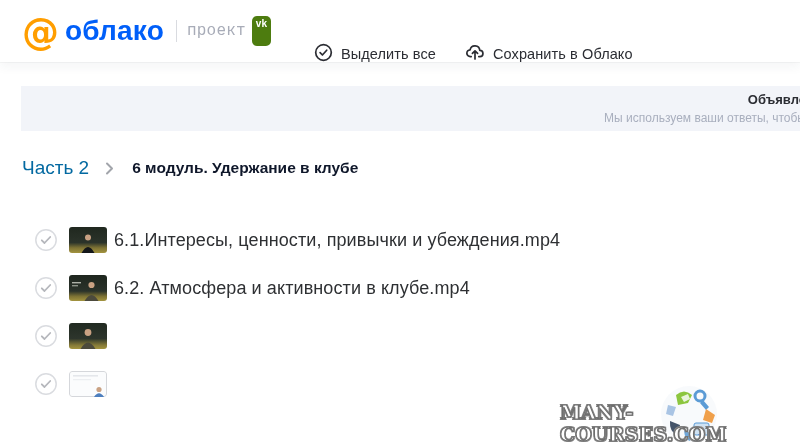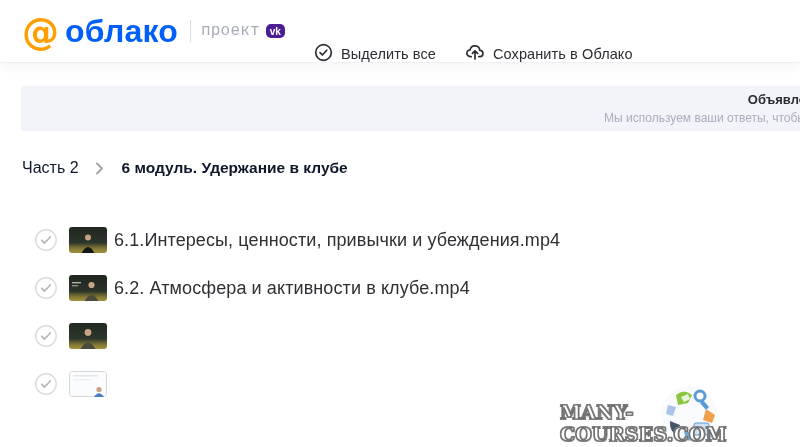--- a/index.html
+++ b/index.html
@@ -8,40 +8,40 @@
     position:relative; overflow:hidden; background:#ffffff;
     font-family:"Liberation Sans", sans-serif; color:#2b2d33;
   }
 
   
   .header { position:absolute; left:0; top:0; width:800px; height:62px; background:#fff;
             box-shadow:0 1px 0 rgba(0,0,0,0.03), 0 5px 10px rgba(40,50,80,0.05); z-index:5; }
   .logo { position:absolute; left:22px; top:0; height:62px; display:flex; align-items:center; cursor:pointer; }
   .at-sym { font-size:37px; font-weight:700; color:#ff9e00; line-height:1; margin-right:6px;
             font-family:"DejaVu Sans", sans-serif; }
-  .brand { font-size:32px; font-weight:700; color:#005ff9; letter-spacing:0.2px; }
+  .brand { font-size:28px; font-weight:700; color:#005ff9; letter-spacing:0.2px; }
   .logo-div { width:1px; height:22px; background:#d9dbe0; margin:0 10px 0 12px; }
   .project { font-size:16px; color:#a8acb8; font-weight:500; letter-spacing:0.2px;font-family:Liberation Mono, monospace; }
-  .vk-badge { display:inline-block; margin-left:6px; background:#4c1d95; color:#fff;
-              border-radius:5px; font-size:10px; font-weight:700; padding:2px 4px 1px; vertical-align:2px; }
+  .vk-badge { display:inline-block; margin-left:6px; background:#4d7c0f; color:#fff;
+              border-radius:5px; font-size:10px; font-weight:700; padding:2px 4px 17px; vertical-align:2px; }
 
   .action { position:absolute; top:0; height:62px; display:flex; align-items:flex-end; gap:8px;
             cursor:pointer; font-size:14.5px; color:#2b2d33; letter-spacing:0.1px; }
   .action svg { display:block; }
   .act-1 { left:314px; } .act-2 { left:465px; } .act-3 { left:666px; }
 
   
   .banner { position:absolute; left:21px; top:86px; width:779px; height:45px; background:#f2f4f9; }
   .banner-text { position:absolute; right:-6px; top:6px; text-align:right; white-space:nowrap; }
   .banner-title { font-size:13px; font-weight:700; color:#2b2d33; }
   .banner-sub { font-size:12px; color:#a9afbe; margin-top:4px; }
 
   
   .crumbs { position:absolute; left:22px; top:157px; height:22px; display:flex; align-items:center; }
-  .crumb-parent { font-size:16px; color:#0f172a; cursor:pointer; }
+  .crumb-parent { font-size:19px; color:#0369a1; cursor:pointer; }
   .crumb-chev { margin:0 18px 0 16px; display:flex; }
   .crumb-cur { font-size:15.5px; font-weight:700; color:#0f172a; }
 
   
   .list { position:absolute; left:0; top:216px; width:800px; }
   .row { position:relative; height:48px; display:flex; align-items:center; cursor:pointer; }
   .chk { position:absolute; left:35px; width:22px; height:22px; }
   .thumb { position:absolute; left:69px; width:38px; height:26px; border-radius:3px; overflow:hidden; }
   .thumb svg { display:block; }
   .fname { position:absolute; left:114px; font-size:18px; color:#2e3033; letter-spacing:0.1px; }

